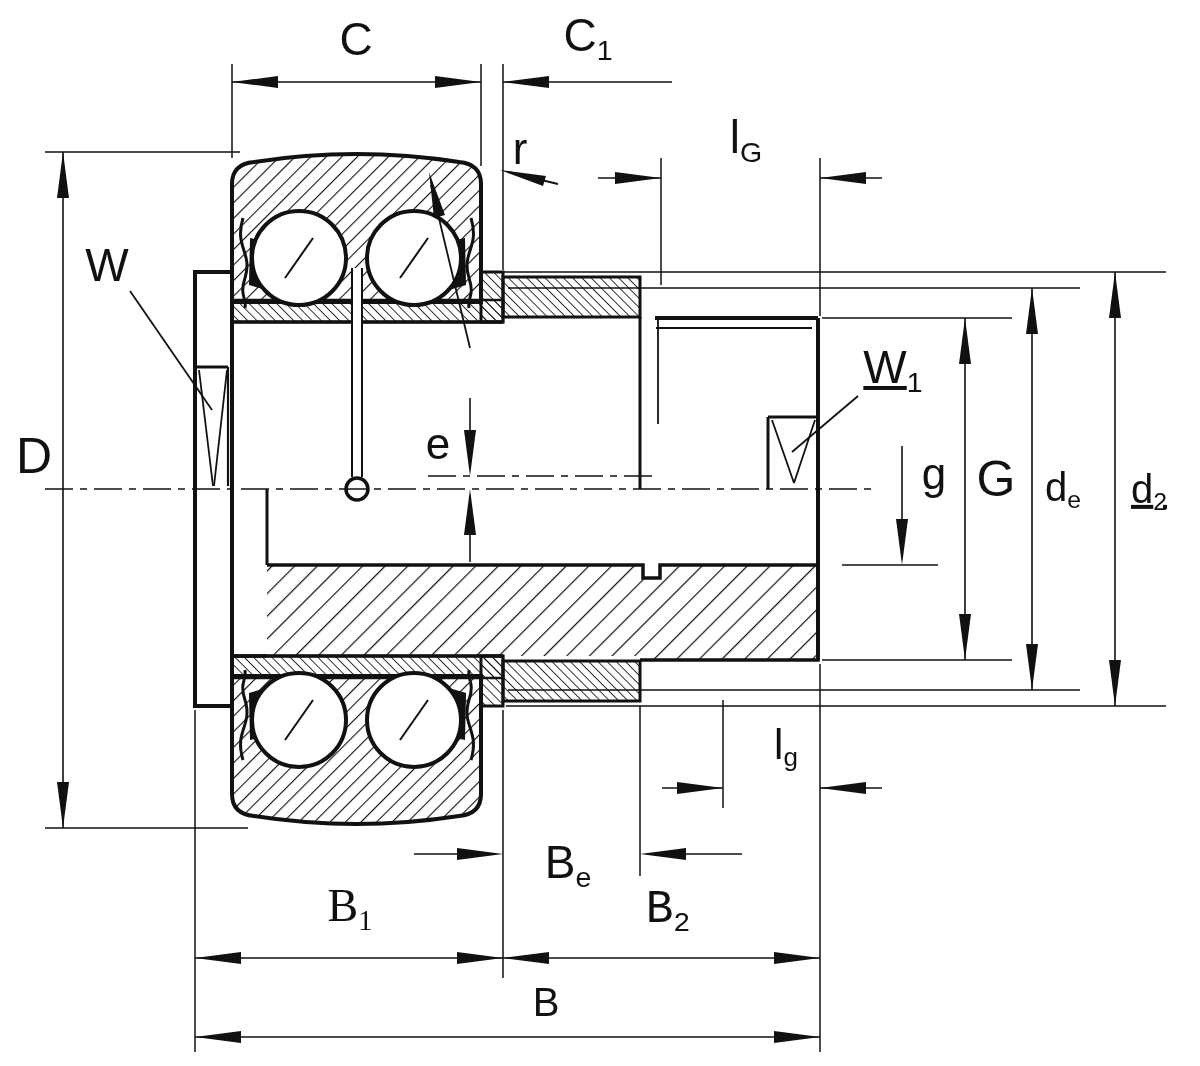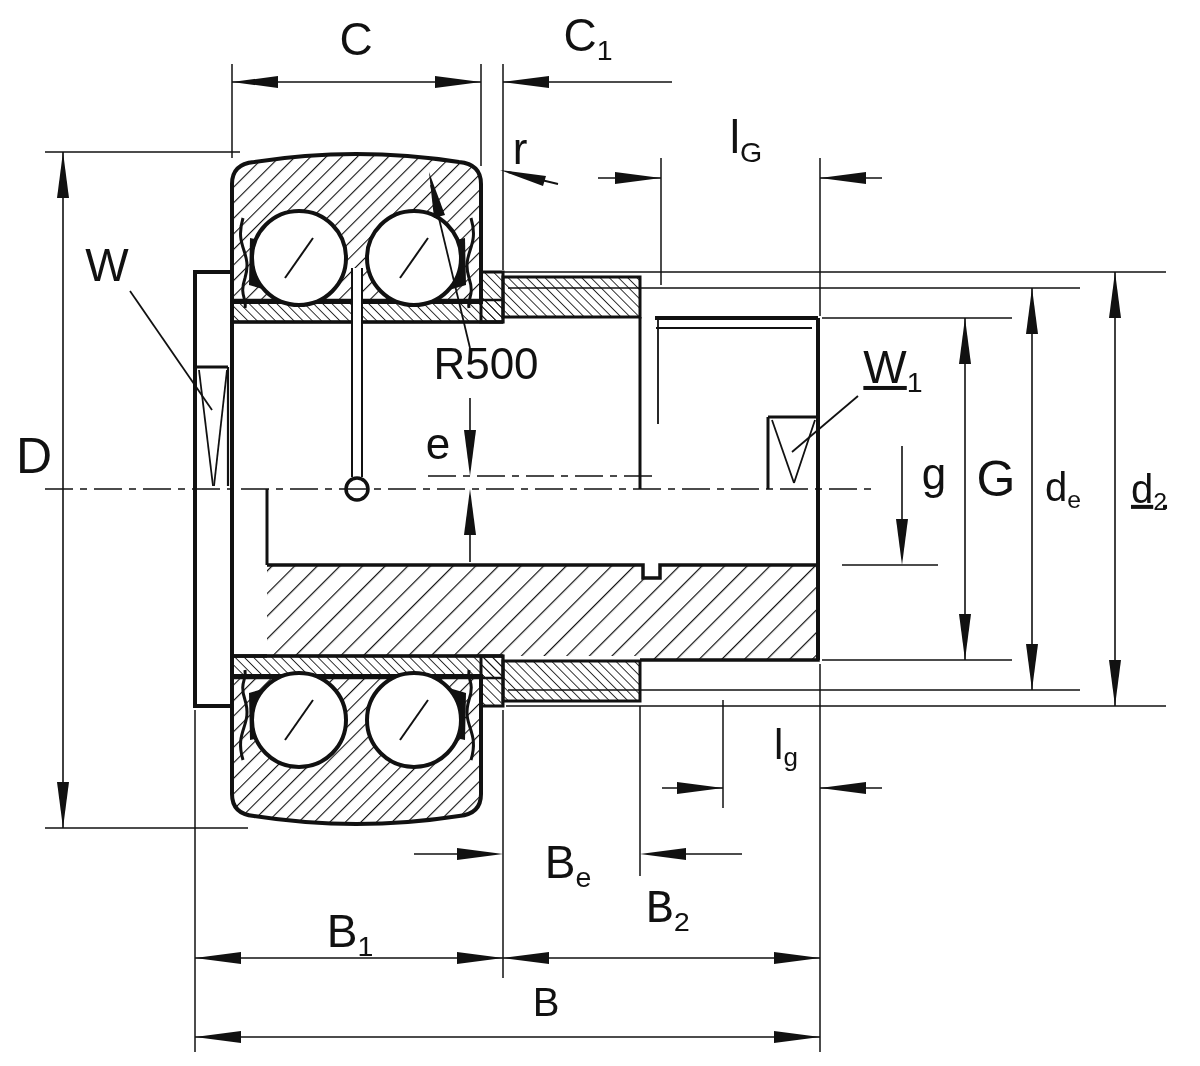--- a/index.html
+++ b/index.html
@@ -245,27 +245,26 @@
       <polygon points="500,170 546,176 543,186" stroke="none"></polygon>
     </g>
   </g>
 </svg>
 
 <div class="dimlabel" style="left:356px;top:42px;"><span>C</span><span class="sub"></span></div>
 <div class="dimlabel" style="left:588px;top:38px;"><span>C</span><span class="sub">1</span></div>
 <div class="dimlabel f44" style="left:520px;top:152px;"><span>r</span><span class="sub"></span></div>
 <div class="dimlabel" style="left:746px;top:140px;"><span>l</span><span class="sub">G</span></div>
 <div class="dimlabel" style="left:107px;top:268px;"><span>W</span><span class="sub"></span></div>
-<div class="dimlabel f44" style="left:486px;top:367px;"><span>R500</span><span class="sub"></span></div>
 <div class="dimlabel f44" style="left:438px;top:447px;"><span>e</span><span class="sub"></span></div>
 <div class="dimlabel" style="left:893px;top:370px;text-decoration:underline;"><span>W</span><span class="sub">1</span></div>
 <div class="dimlabel f44" style="left:934px;top:477px;"><span>g</span><span class="sub"></span></div>
 <div class="dimlabel f50" style="left:996px;top:482px;"><span>G</span><span class="sub"></span></div>
 <div class="dimlabel f48" style="left:1063px;top:490px;"><span>d</span><span class="sub">e</span></div>
 <div class="dimlabel f48" style="left:1149px;top:492px;text-decoration:underline;"><span>d</span><span class="sub">2</span></div>
 <div class="dimlabel f50" style="left:34px;top:459px;"><span>D</span><span class="sub"></span></div>
 <div class="dimlabel f42" style="left:786px;top:747px;"><span>l</span><span class="sub">g</span></div>
 <div class="dimlabel" style="left:568px;top:865px;"><span>B</span><span class="sub">e</span></div>
-<div class="dimlabel" style="left:350px;top:934px;"><span>B</span><span class="sub">1</span></div>
+<div class="dimlabel" style="left:350px;top:909px;font-family:Liberation Serif, serif;"><span>B</span><span class="sub">1</span></div>
 <div class="dimlabel" style="left:668px;top:913px;font-family:Liberation Mono, monospace;"><span>B</span><span class="sub">2</span></div>
 <div class="dimlabel f48" style="left:546px;top:1005px;"><span>B</span><span class="sub"></span></div>
 
 </div>
 
 </body></html>

